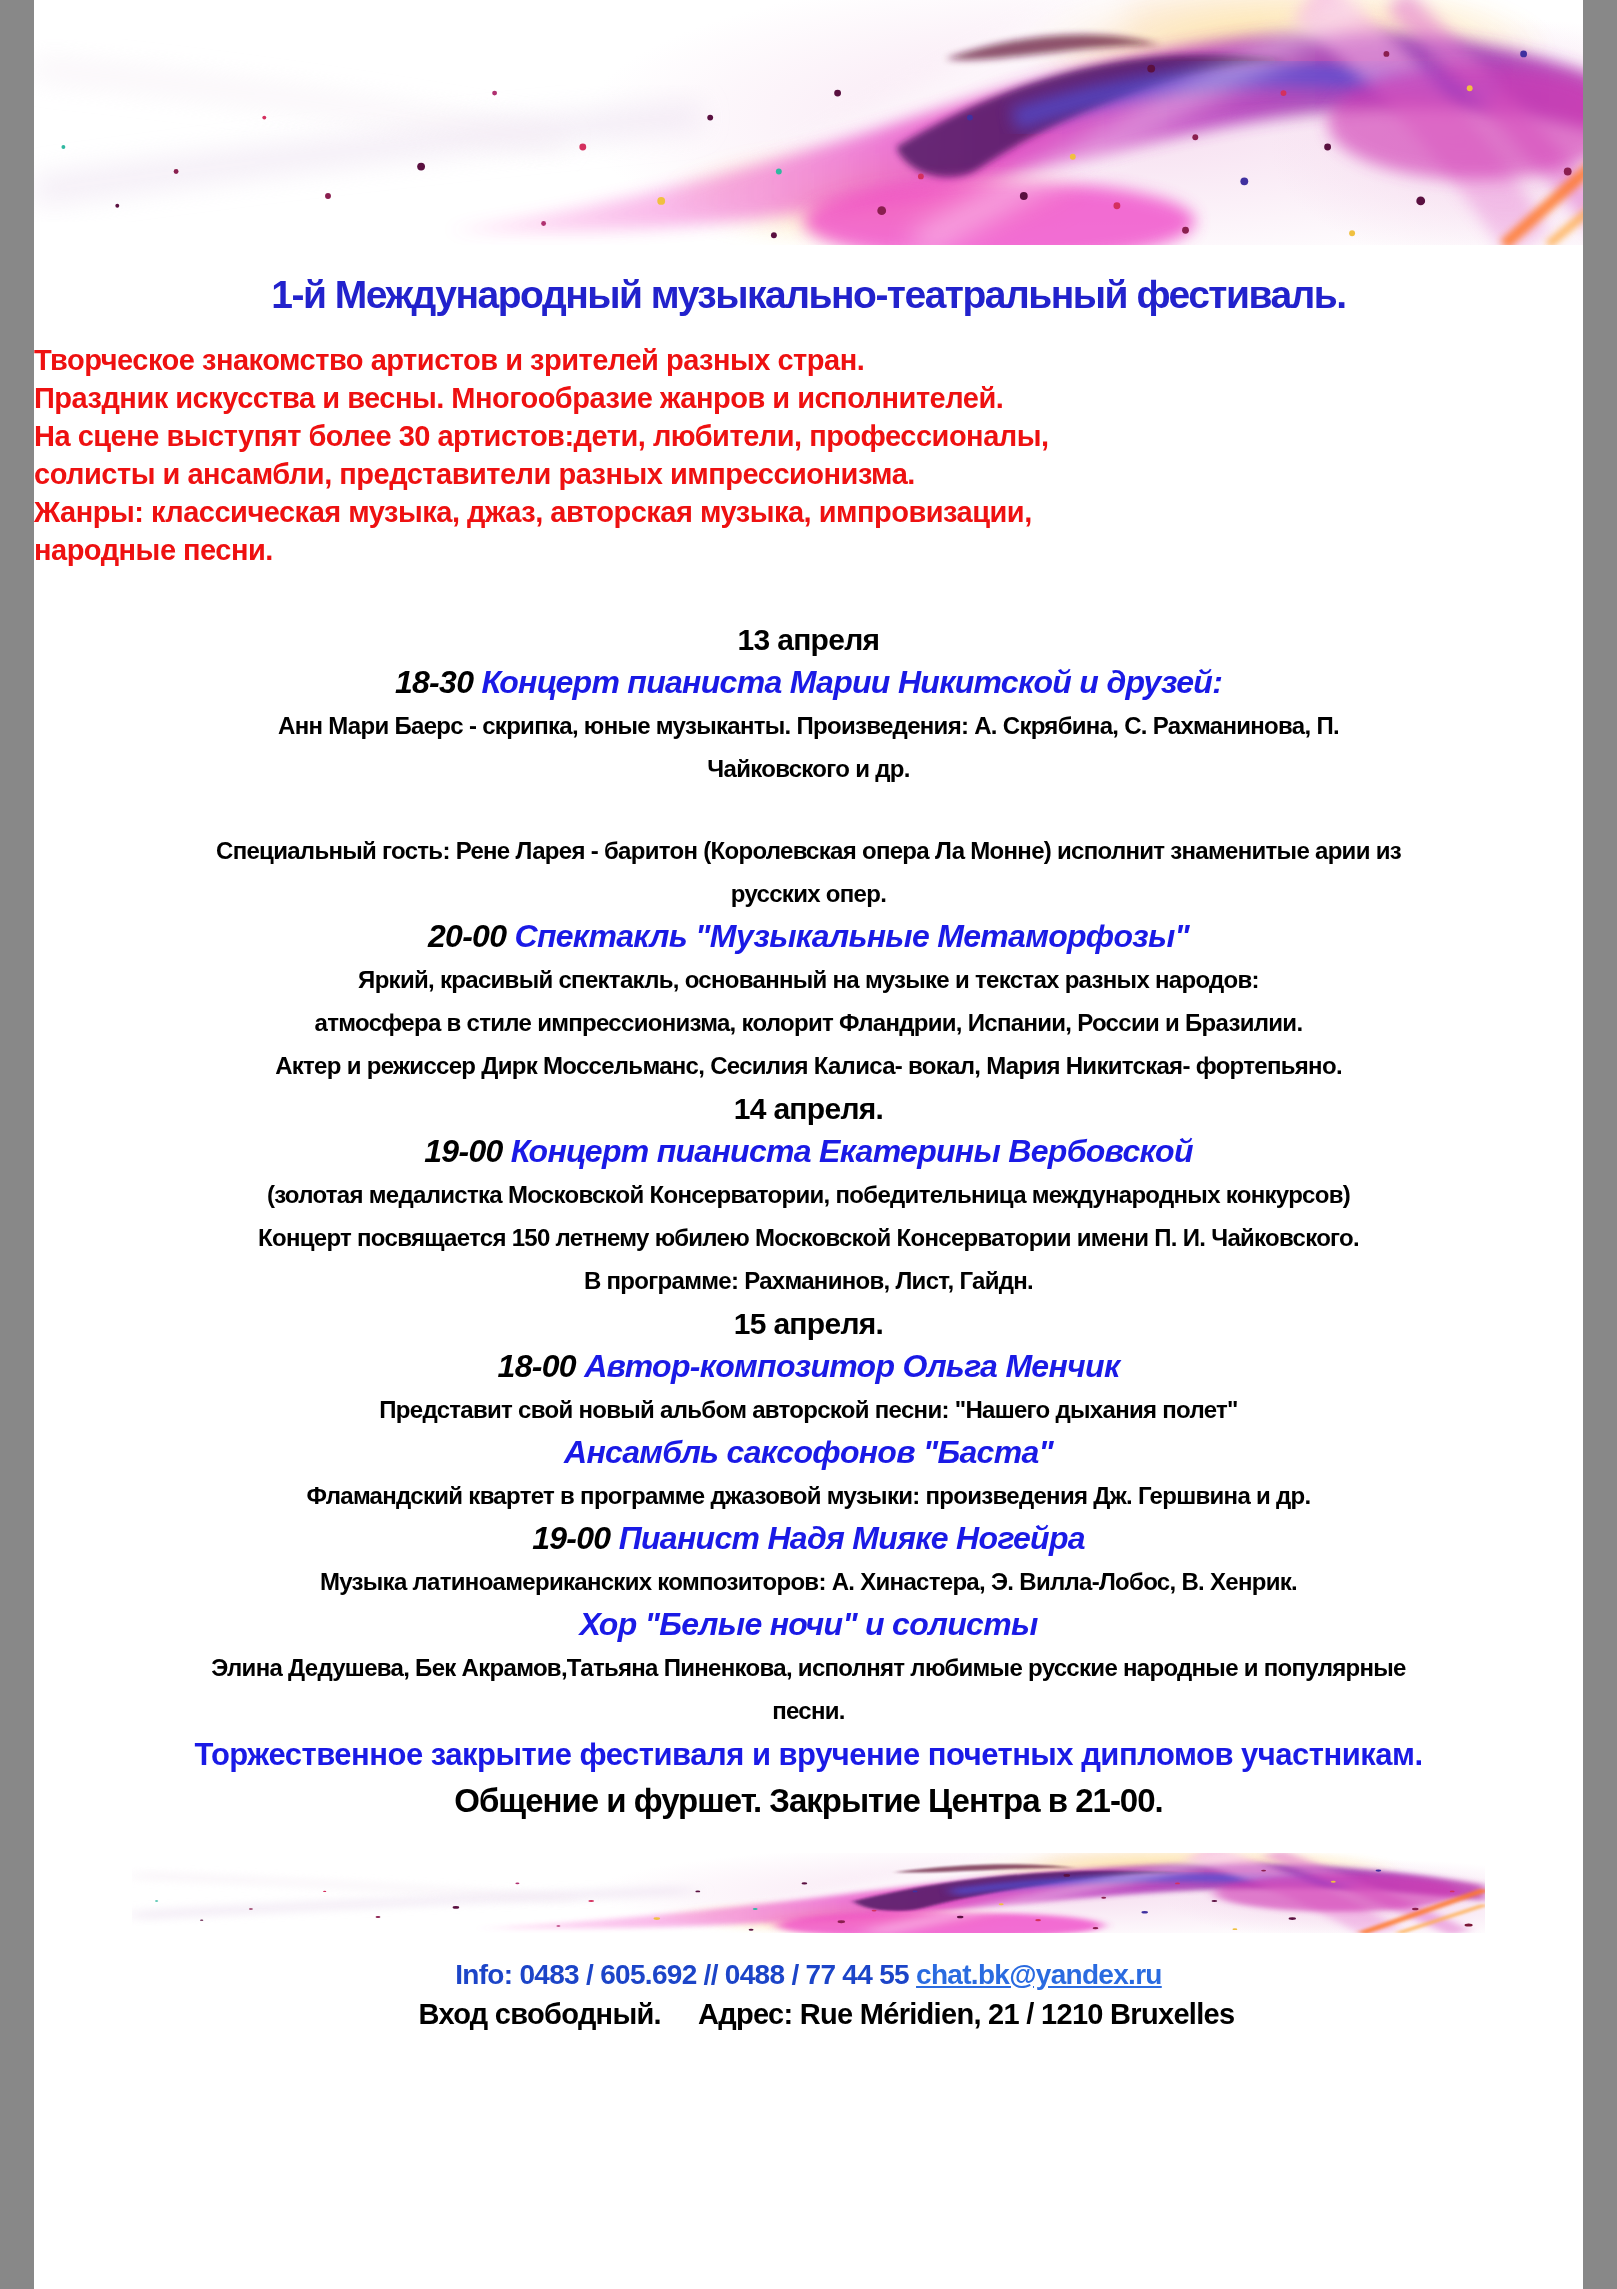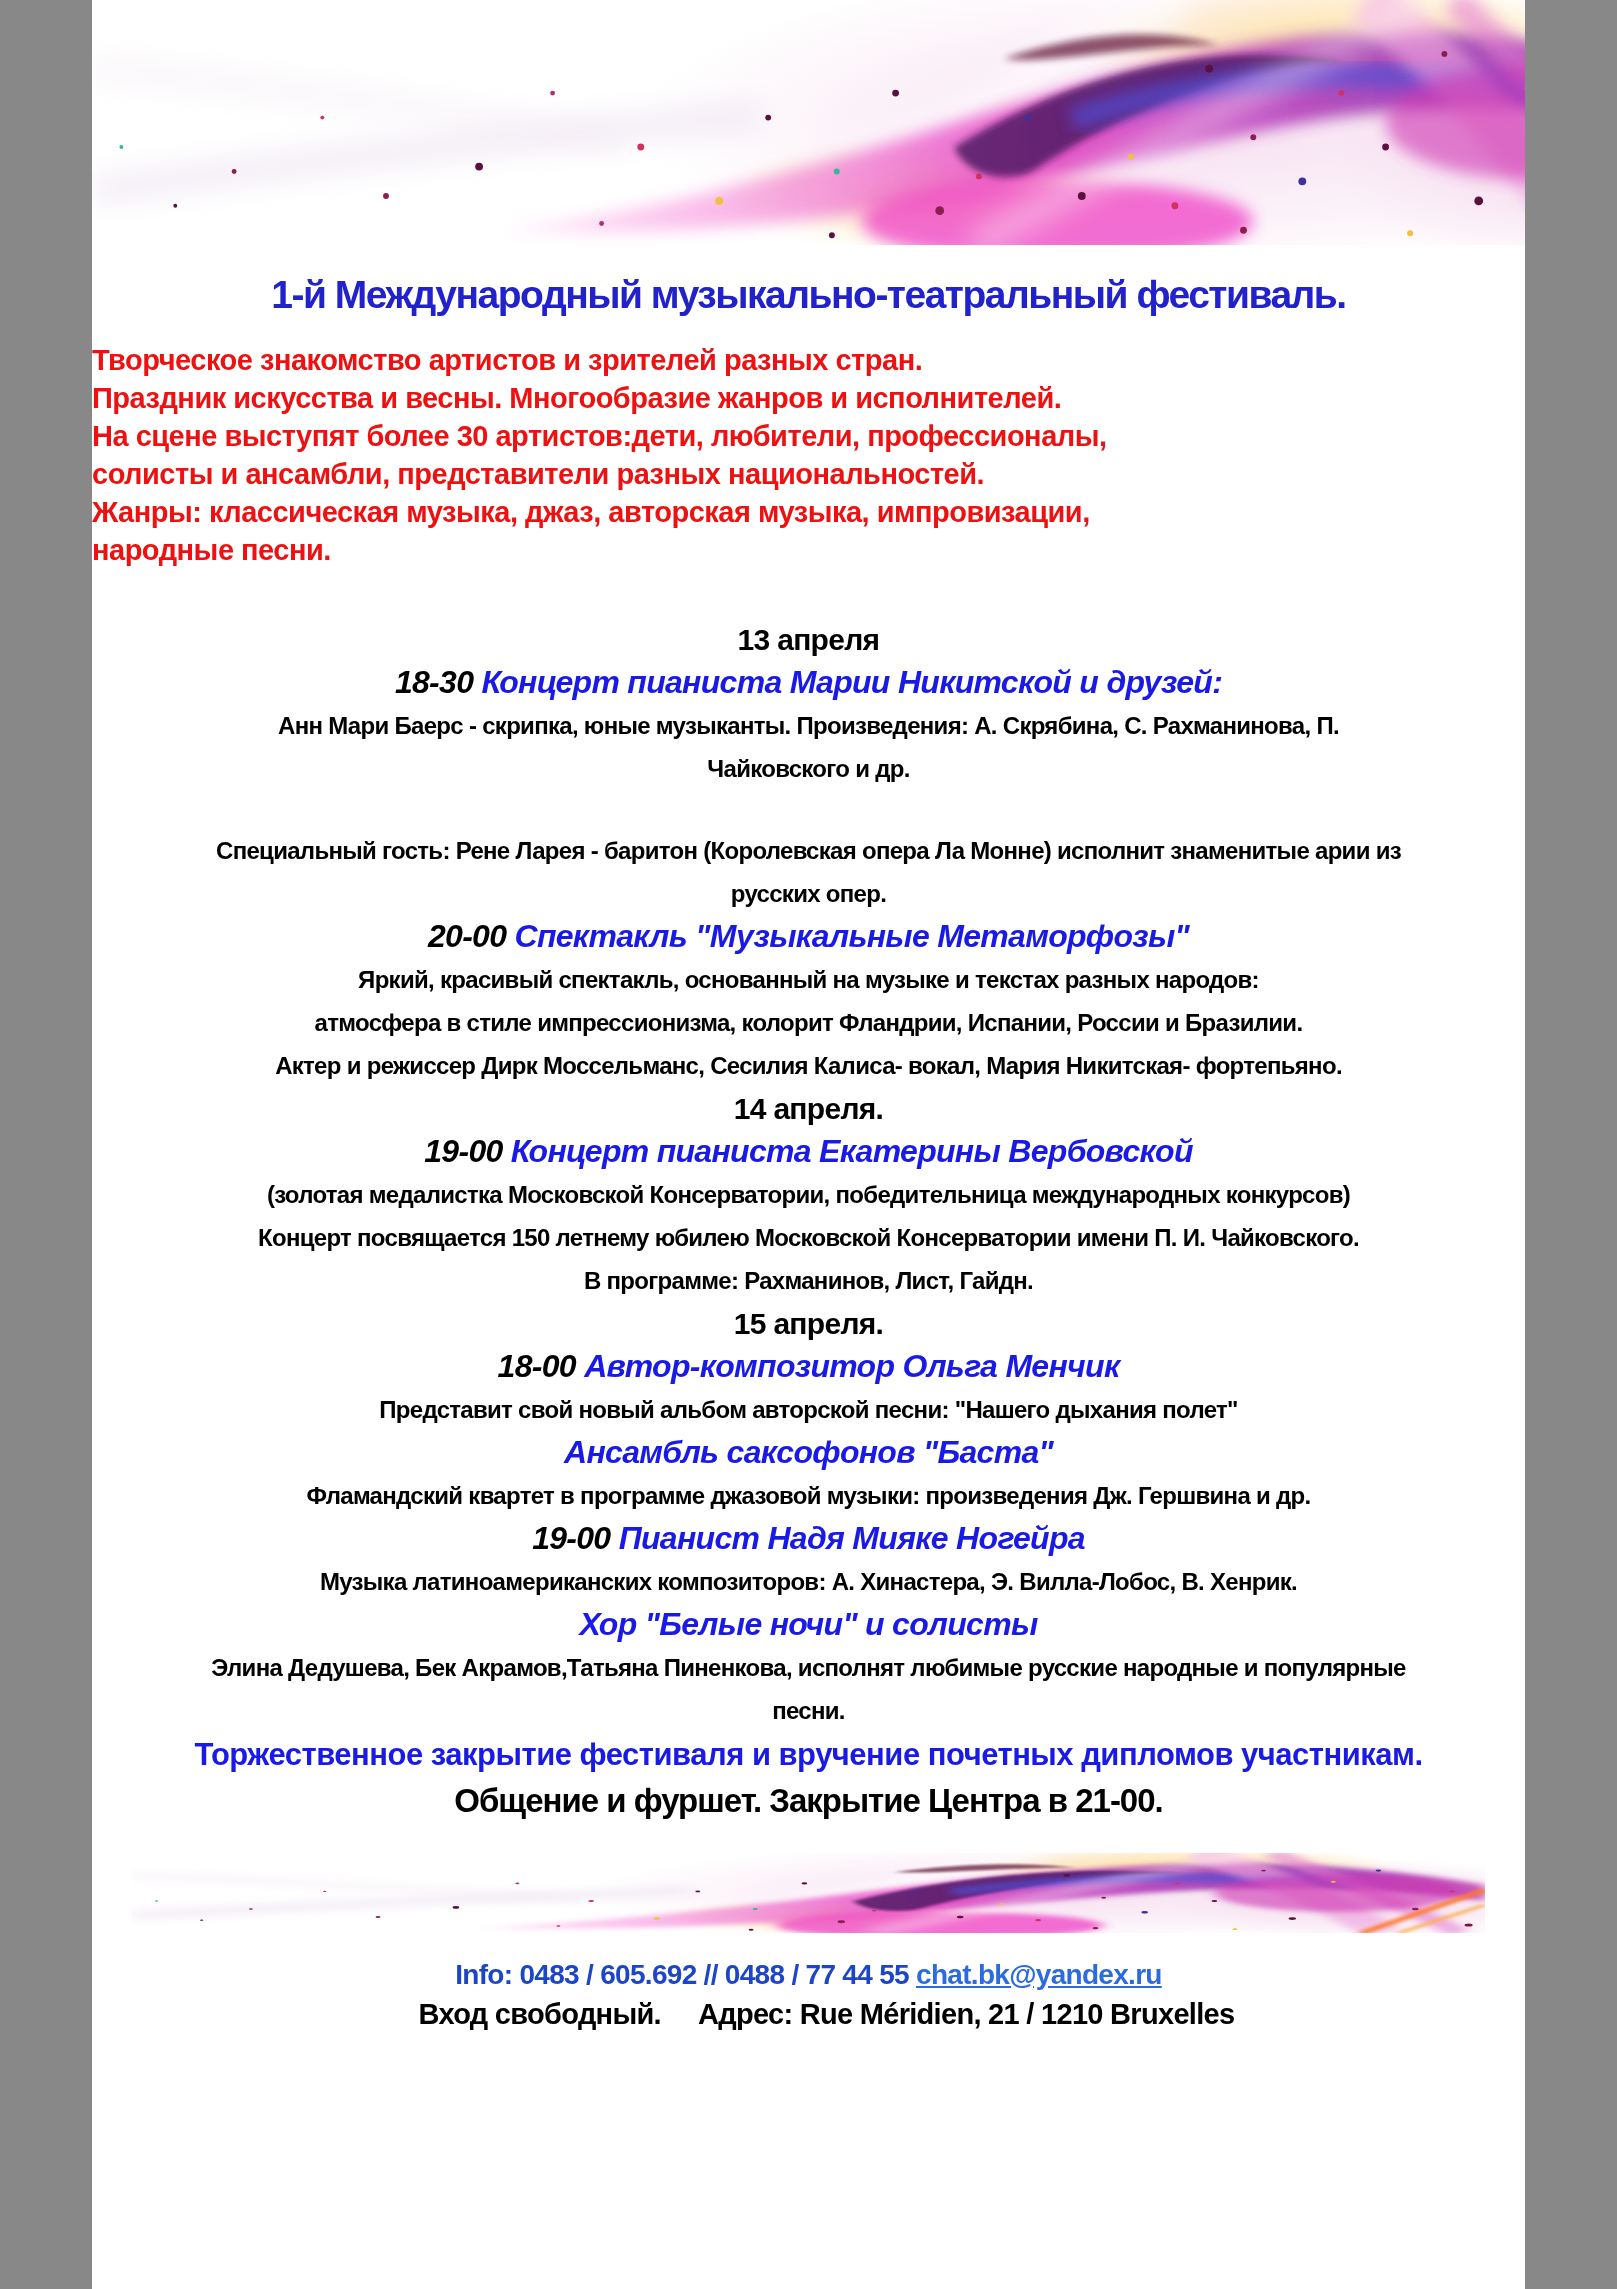--- a/index.html
+++ b/index.html
@@ -1,18 +1,18 @@
 <!DOCTYPE html>
 <html lang="ru" style="--title_blue: #2222cc; --heading_blue: #1a1ae6; --red: #ee1111; --info_blue: #1c45c8; --link_blue: #2a6be0;"><head>
 <meta charset="utf-8">
 <style>
   html,body{margin:0;padding:0;background:#888;}
   .page{
     position:relative;
-    width:1433px;height:2290px;
+    width:1549px;height:2290px;
     margin:0 auto;
     background:#ffffff;
     overflow:hidden;
     font-family:"Liberation Sans", sans-serif;
     font-weight:bold;
     color:#000;
   }
   
   .art{display:block;}
   .art-header{width:1617px;height:245px;}
@@ -158,21 +158,21 @@
   <svg class="art art-header" viewBox="0 0 1650 250" preserveAspectRatio="none">
       <use href="#artwork"></use>
     </svg>
 
   <h1 class="title">1-й Международный музыкально-театральный фестиваль.</h1>
 
   <div class="intro">
       <div class="intro-line">Творческое знакомство артистов и зрителей разных стран.</div>
       <div class="intro-line">Праздник искусства и весны. Многообразие жанров и исполнителей.</div>
       <div class="intro-line">На сцене выступят более 30 артистов:дети, любители, профессионалы,</div>
-      <div class="intro-line">солисты и ансамбли, представители разных национальностей.</div>
+      <div class="intro-line">солисты и ансамбли, представители разных импрессионизма.</div>
       <div class="intro-line">Жанры: классическая музыка, джаз, авторская музыка, импровизации,</div>
       <div class="intro-line">народные песни.</div>
     </div>
 
   <div class="schedule">
       <div class="line date">13 апреля</div>
       <div class="line event"><span class="time">18-30 </span><span class="name">Концерт пианиста Марии Никитской и друзей:</span></div>
       <div class="line body">Анн Мари Баерс - скрипка, юные музыканты. Произведения: А. Скрябина, С. Рахманинова, П.</div>
       <div class="line body">Чайковского и др.</div>
       <div class="spacer"></div>

